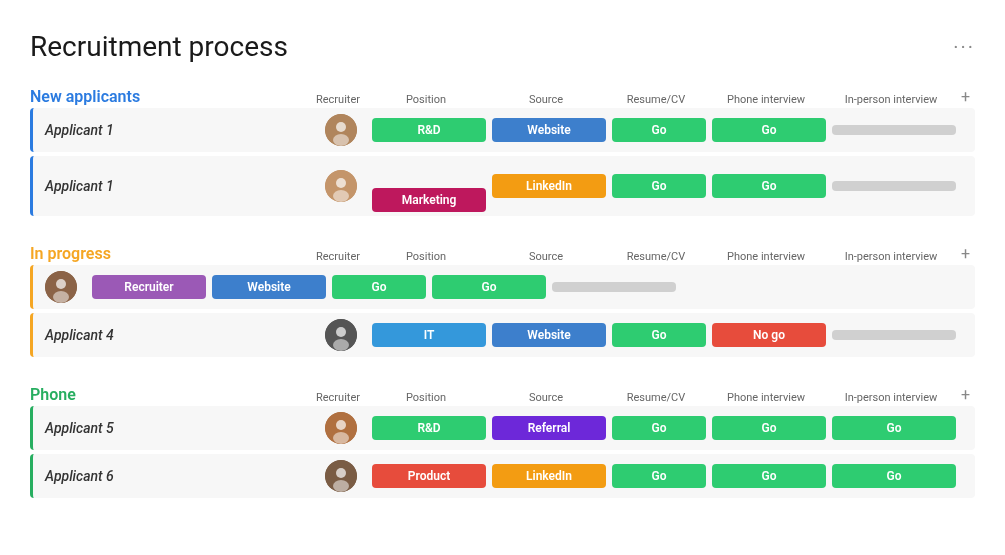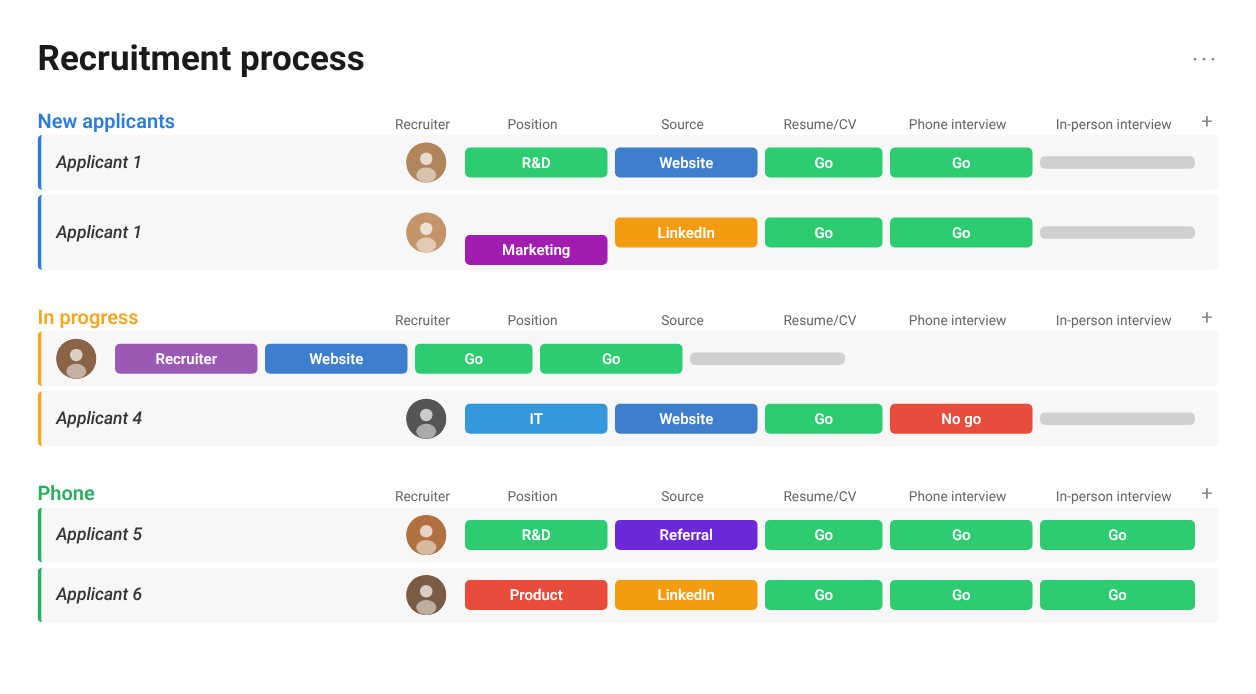--- a/index.html
+++ b/index.html
@@ -12,21 +12,21 @@
       color: #333;
     }
     .page-header {
       display: flex;
       justify-content: space-between;
       align-items: center;
       margin-bottom: 24px;
     }
     .page-title {
       font-size: 28px;
-      font-weight: 700;
+      font-weight: 400;
       color: #1a1a1a;
     }
     .more-icon {
       font-size: 20px;
       color: #888;
       letter-spacing: 2px;
       cursor: pointer;
     }
     .section {
       margin-bottom: 28px;
@@ -90,21 +90,21 @@
     .tag {
       border-radius: 4px;
       font-size: 12px;
       font-weight: 600;
       color: #fff;
       padding: 5px 8px;
       text-align: center;
       width: 100%;
     }
     .tag.rnd { background: #2ecc71; }
-    .tag.marketing { background: #a21caf; margin-top: 28px; }
+    .tag.marketing { background: #be185d; margin-top: 28px; }
     .tag.recruiter-tag { background: #9b59b6; }
     .tag.it { background: #3498db; }
     .tag.product { background: #e74c3c; }
 
     .tag.website { background: #3d7fcc; }
     .tag.linkedin { background: #f39c12; }
     .tag.referral { background: #6d28d9; }
 
     .tag.go { background: #2ecc71; }
     .tag.nogo { background: #e74c3c; }

